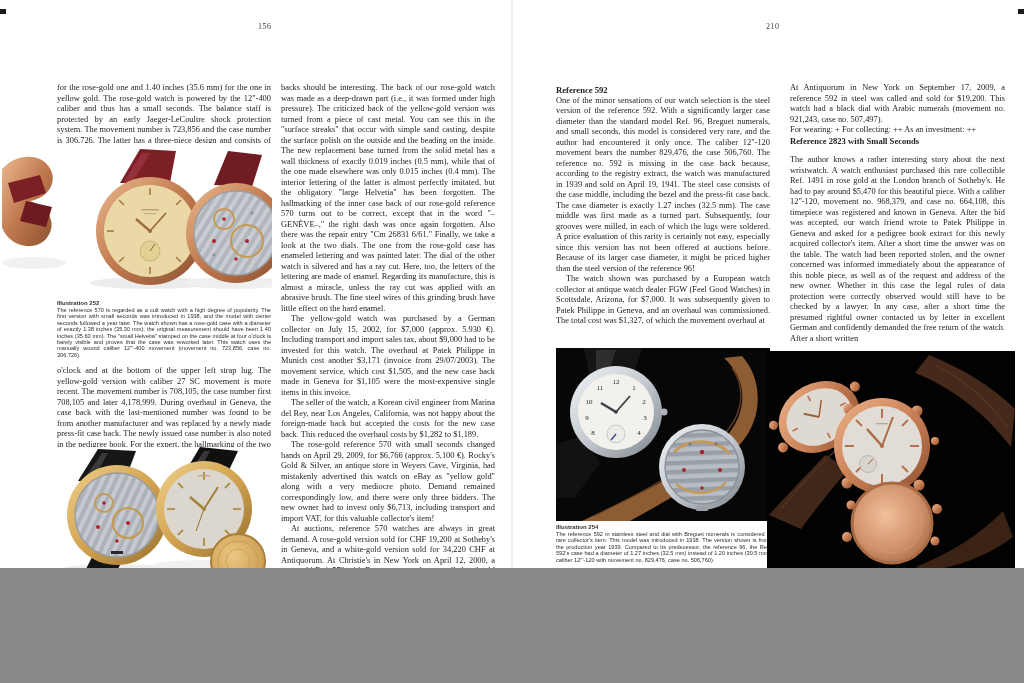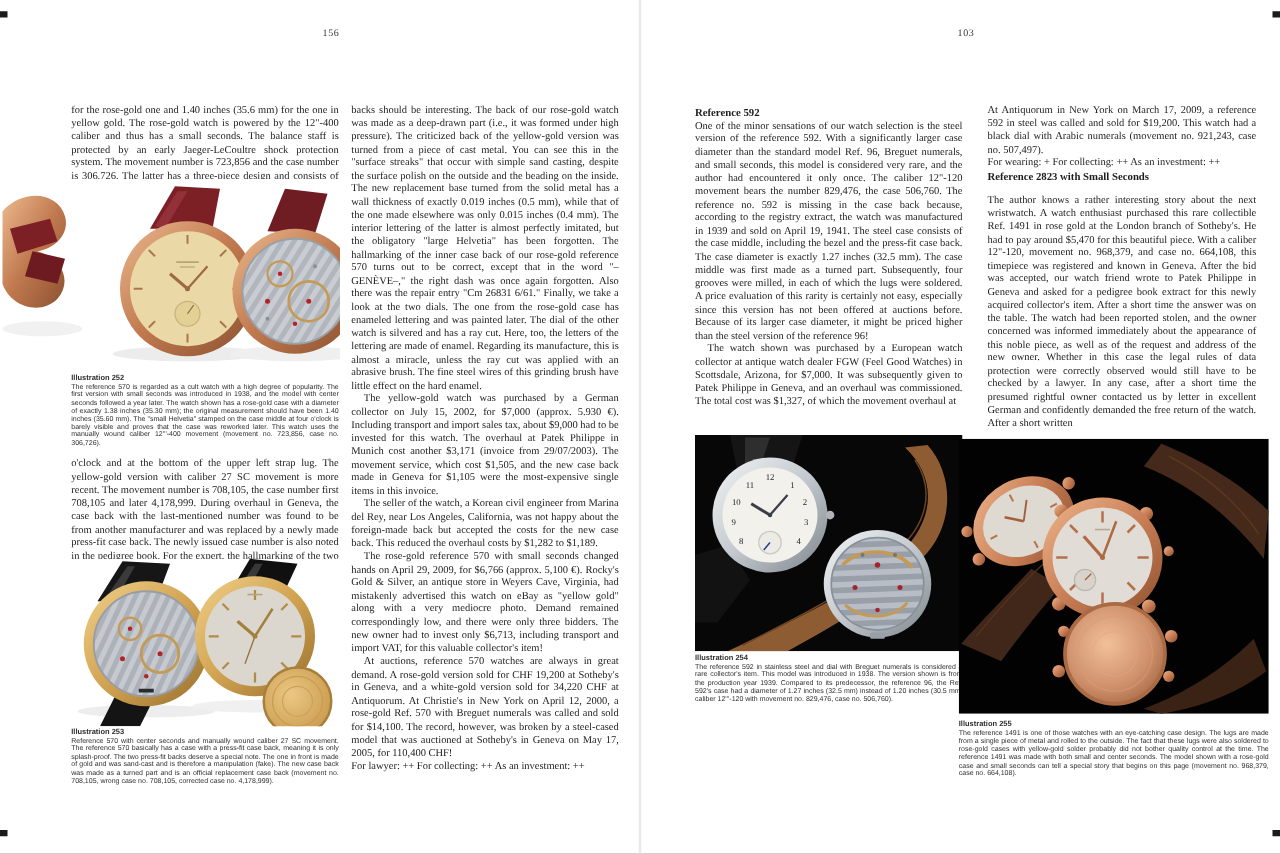--- a/index.html
+++ b/index.html
@@ -1,18 +1,18 @@
 <!DOCTYPE html>
 <html><head>
 <meta charset="utf-8">
 <title>156–157</title>
 <style>
   html,body{margin:0;padding:0;background:#888;}
   .spread{
-    position:relative;width:1024px;height:683px;background:#ffffff;
+    position:relative;width:1024px;height:568px;background:#ffffff;
     font-family:"Liberation Serif", serif;color:#1c1c1c;overflow:hidden;
     margin:0 auto;
   }
   .gutter{position:absolute;left:511px;top:0;width:2px;height:683px;
     background:linear-gradient(to right,#f2f2f2,#e3e3e3,#f2f2f2);}
   .corner{position:absolute;width:6px;height:5px;background:#1b1b1b;}
   .corner.tl{left:0;top:9px;} .corner.tr{right:0;top:9px;}
   .corner.bl{left:0;top:664px;} .corner.br{right:0;top:664px;}
   .pagenum{position:absolute;top:22px;font-size:8px;color:#3a3a3a;letter-spacing:.5px;}
   .pagenum.pl{left:258px;} .pagenum.pr{left:766px;}
@@ -33,21 +33,21 @@
 
 <div class="spread">
 
   <div class="corner tl"></div>
   <div class="corner tr"></div>
   <div class="corner bl"></div>
   <div class="corner br"></div>
   <div class="gutter"></div>
 
   <div class="pagenum pl">156</div>
-  <div class="pagenum pr">103</div>
+  <div class="pagenum pr">210</div>
 
   <div class="col body-text" style="left:57px;top:83px;">
     <p>for the rose-gold one and 1.40 inches (35.6 mm) for the one in yellow gold. The rose-gold watch is powered by the 12"-400 caliber and thus has a small seconds. The balance staff is protected by an early Jaeger-LeCoultre shock protection system. The movement number is 723,856 and the case number is 306,726. The latter has a three-piece design and consists of sprung bezel, case middle made in one piece, and press-fit case back. One can find the "small Helvetia" hallmarks on the case middle at four</p>
   </div>
 
   <div class="photo" style="left:0;top:143px;">
     <svg width="272" height="156" viewBox="0 0 272 156">
       <defs>
         <linearGradient id="rg1" x1="0" y1="0" x2="1" y2="1">
           <stop offset="0" stop-color="#ecb98e"></stop>
@@ -253,21 +253,21 @@
     </svg>
   </div>
 
   <div class="cap" style="left:556px;top:524px;width:214px;">
     <p class="cap-title">Illustration 254</p>
     <p class="cap-body">The reference 592 in stainless steel and dial with Breguet numerals is considered a rare collector's item. This model was introduced in 1938. The version shown is from the production year 1939. Compared to its predecessor, the reference 96, the Ref. 592's case had a diameter of 1.27 inches (32.5 mm) instead of 1.20 inches (30.5 mm; caliber 12'''-120 with movement no. 829,476, case no. 506,760).</p>
   </div>
 
 
   <div class="col body-text" style="left:790px;top:83px;width:215px;">
-    <p>At Antiquorum in New York on March 17, 2009, a reference 592 in steel was called and sold for $19,200. This watch had a black dial with Arabic numerals (movement no. 921,243, case no. 507,497).</p>
+    <p>At Antiquorum in New York on September 17, 2009, a reference 592 in steel was called and sold for $19,200. This watch had a black dial with Arabic numerals (movement no. 921,243, case no. 507,497).</p>
     <p class="rating">For wearing: + For collecting: ++ As an investment: ++</p>
     <p class="heading" style="margin-bottom:9px;">Reference 2823 with Small Seconds</p>
     <p>The author knows a rather interesting story about the next wristwatch. A watch enthusiast purchased this rare collectible Ref. 1491 in rose gold at the London branch of Sotheby's. He had to pay around $5,470 for this beautiful piece. With a caliber 12"-120, movement no. 968,379, and case no. 664,108, this timepiece was registered and known in Geneva. After the bid was accepted, our watch friend wrote to Patek Philippe in Geneva and asked for a pedigree book extract for this newly acquired collector's item. After a short time the answer was on the table. The watch had been reported stolen, and the owner concerned was informed immediately about the appearance of this noble piece, as well as of the request and address of the new owner. Whether in this case the legal rules of data protection were correctly observed would still have to be checked by a lawyer. In any case, after a short time the presumed rightful owner contacted us by letter in excellent German and confidently demanded the free return of the watch. After a short written</p>
   </div>
 
   <div class="photo" style="left:767px;top:351px;">
     <svg width="248" height="220" viewBox="0 0 248 220">
       <defs>
         <linearGradient id="rg2" x1="0" y1="0" x2="1" y2="1">
           <stop offset="0" stop-color="#eeb58c"></stop>

